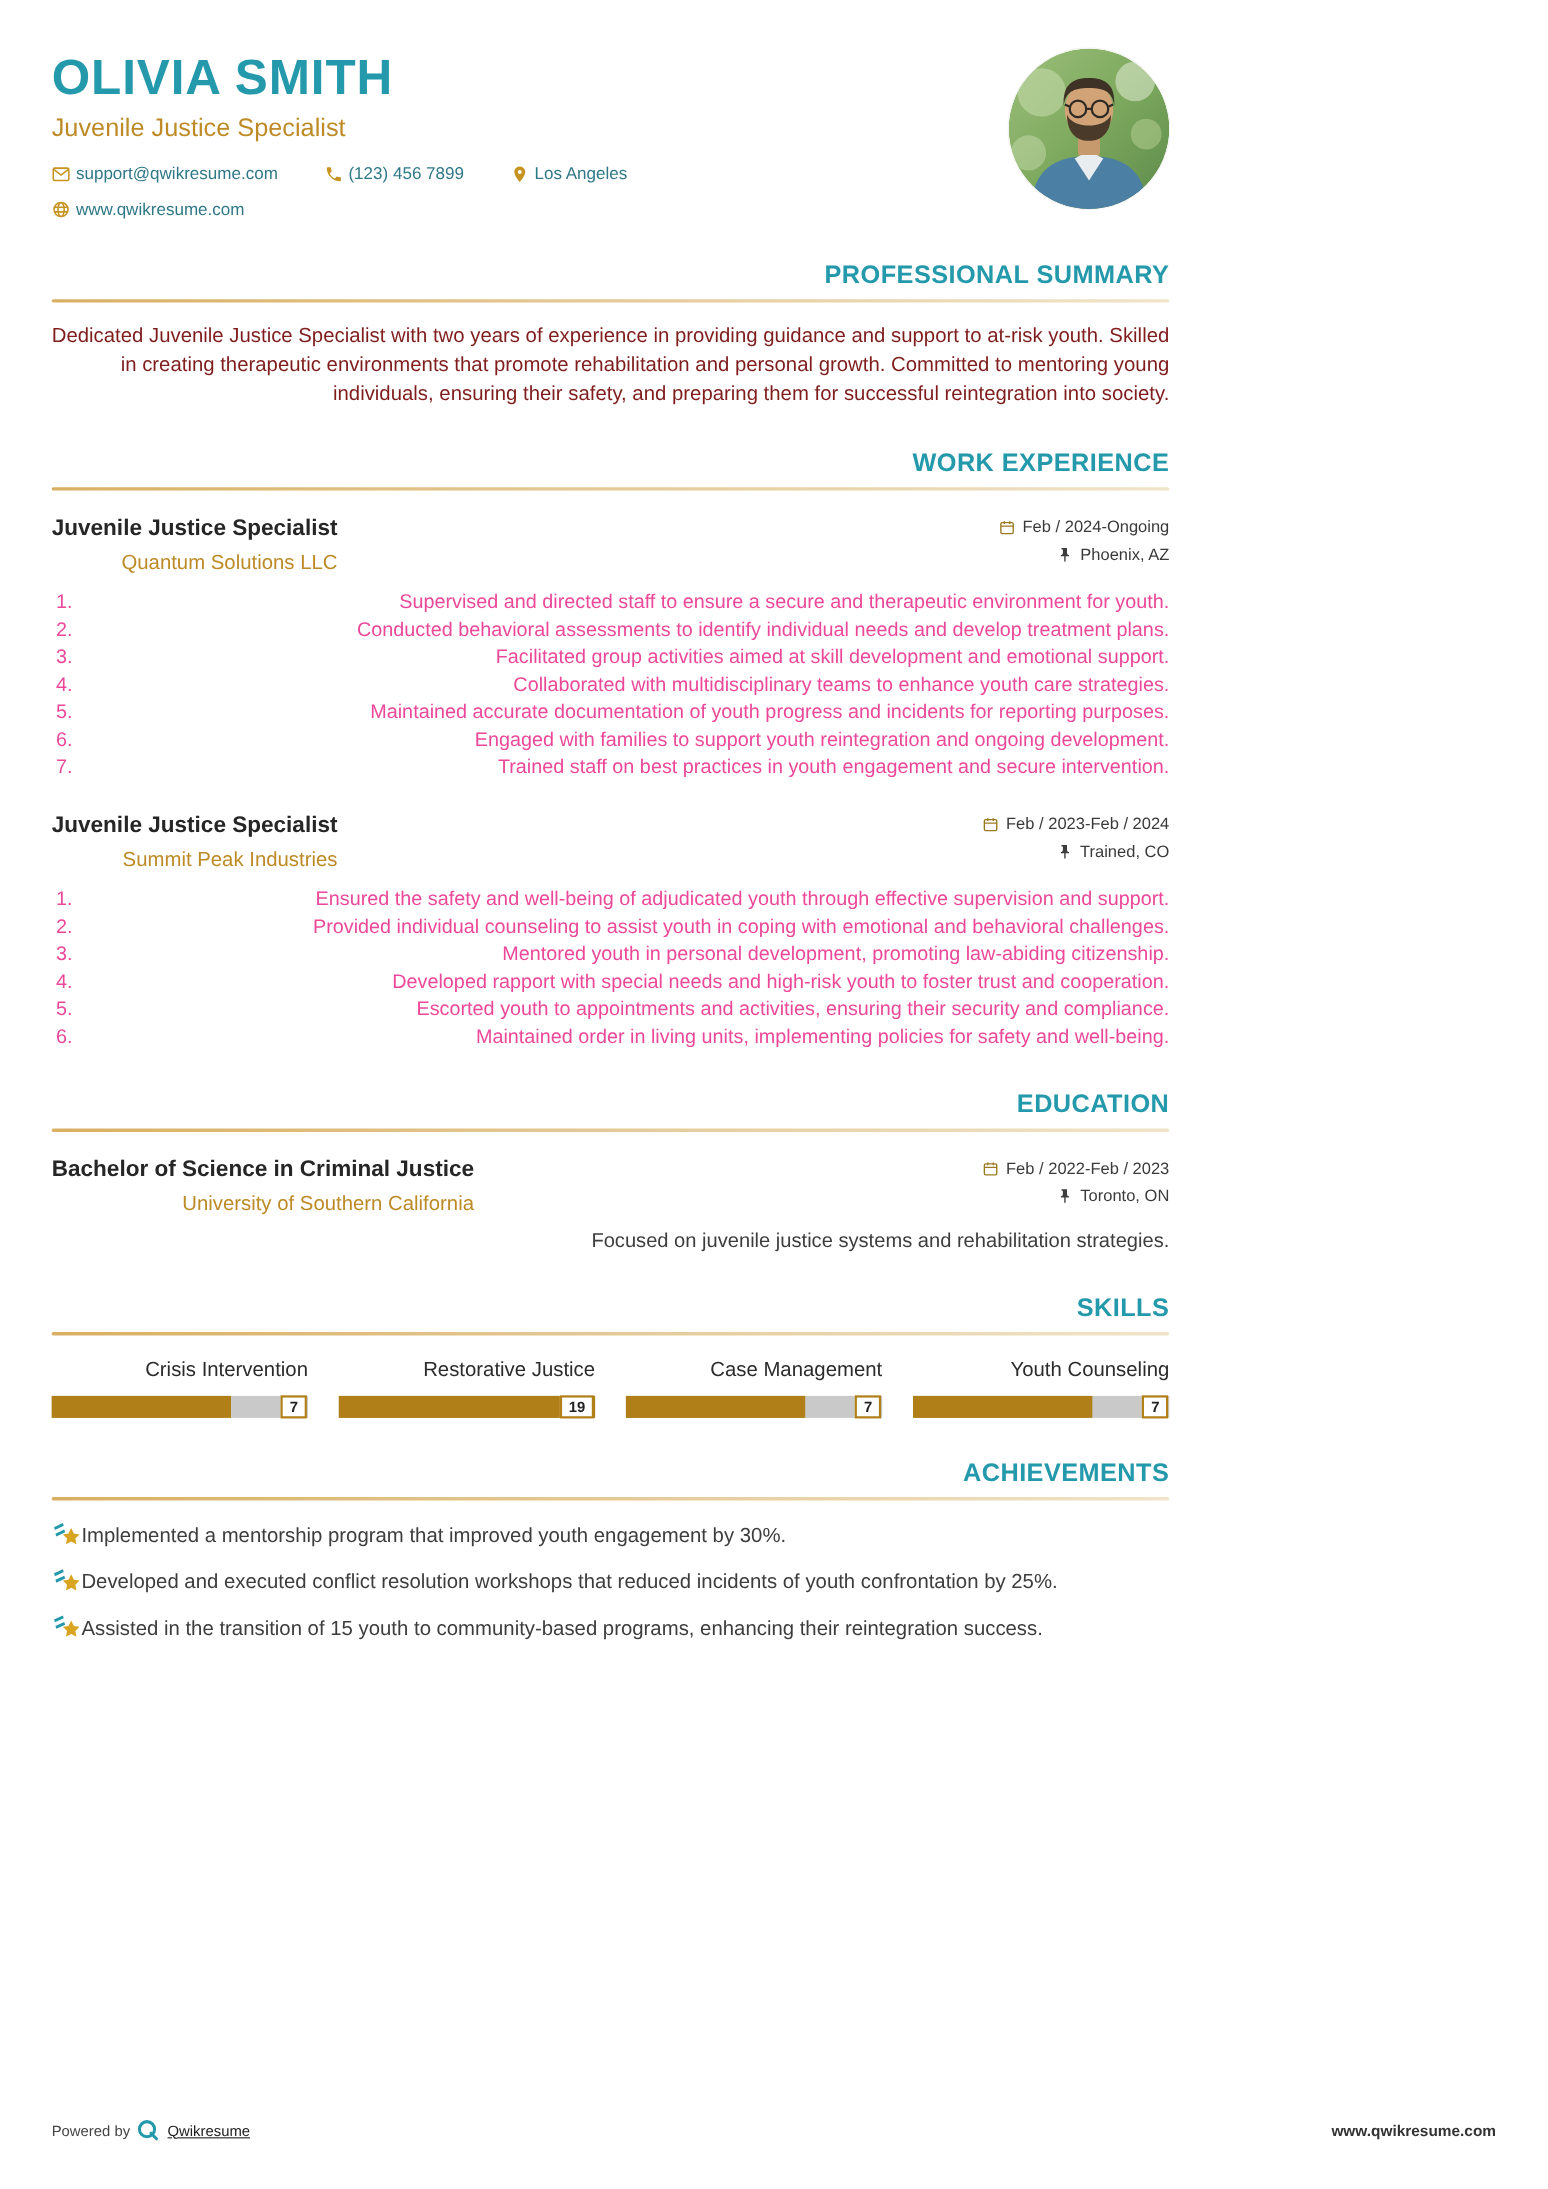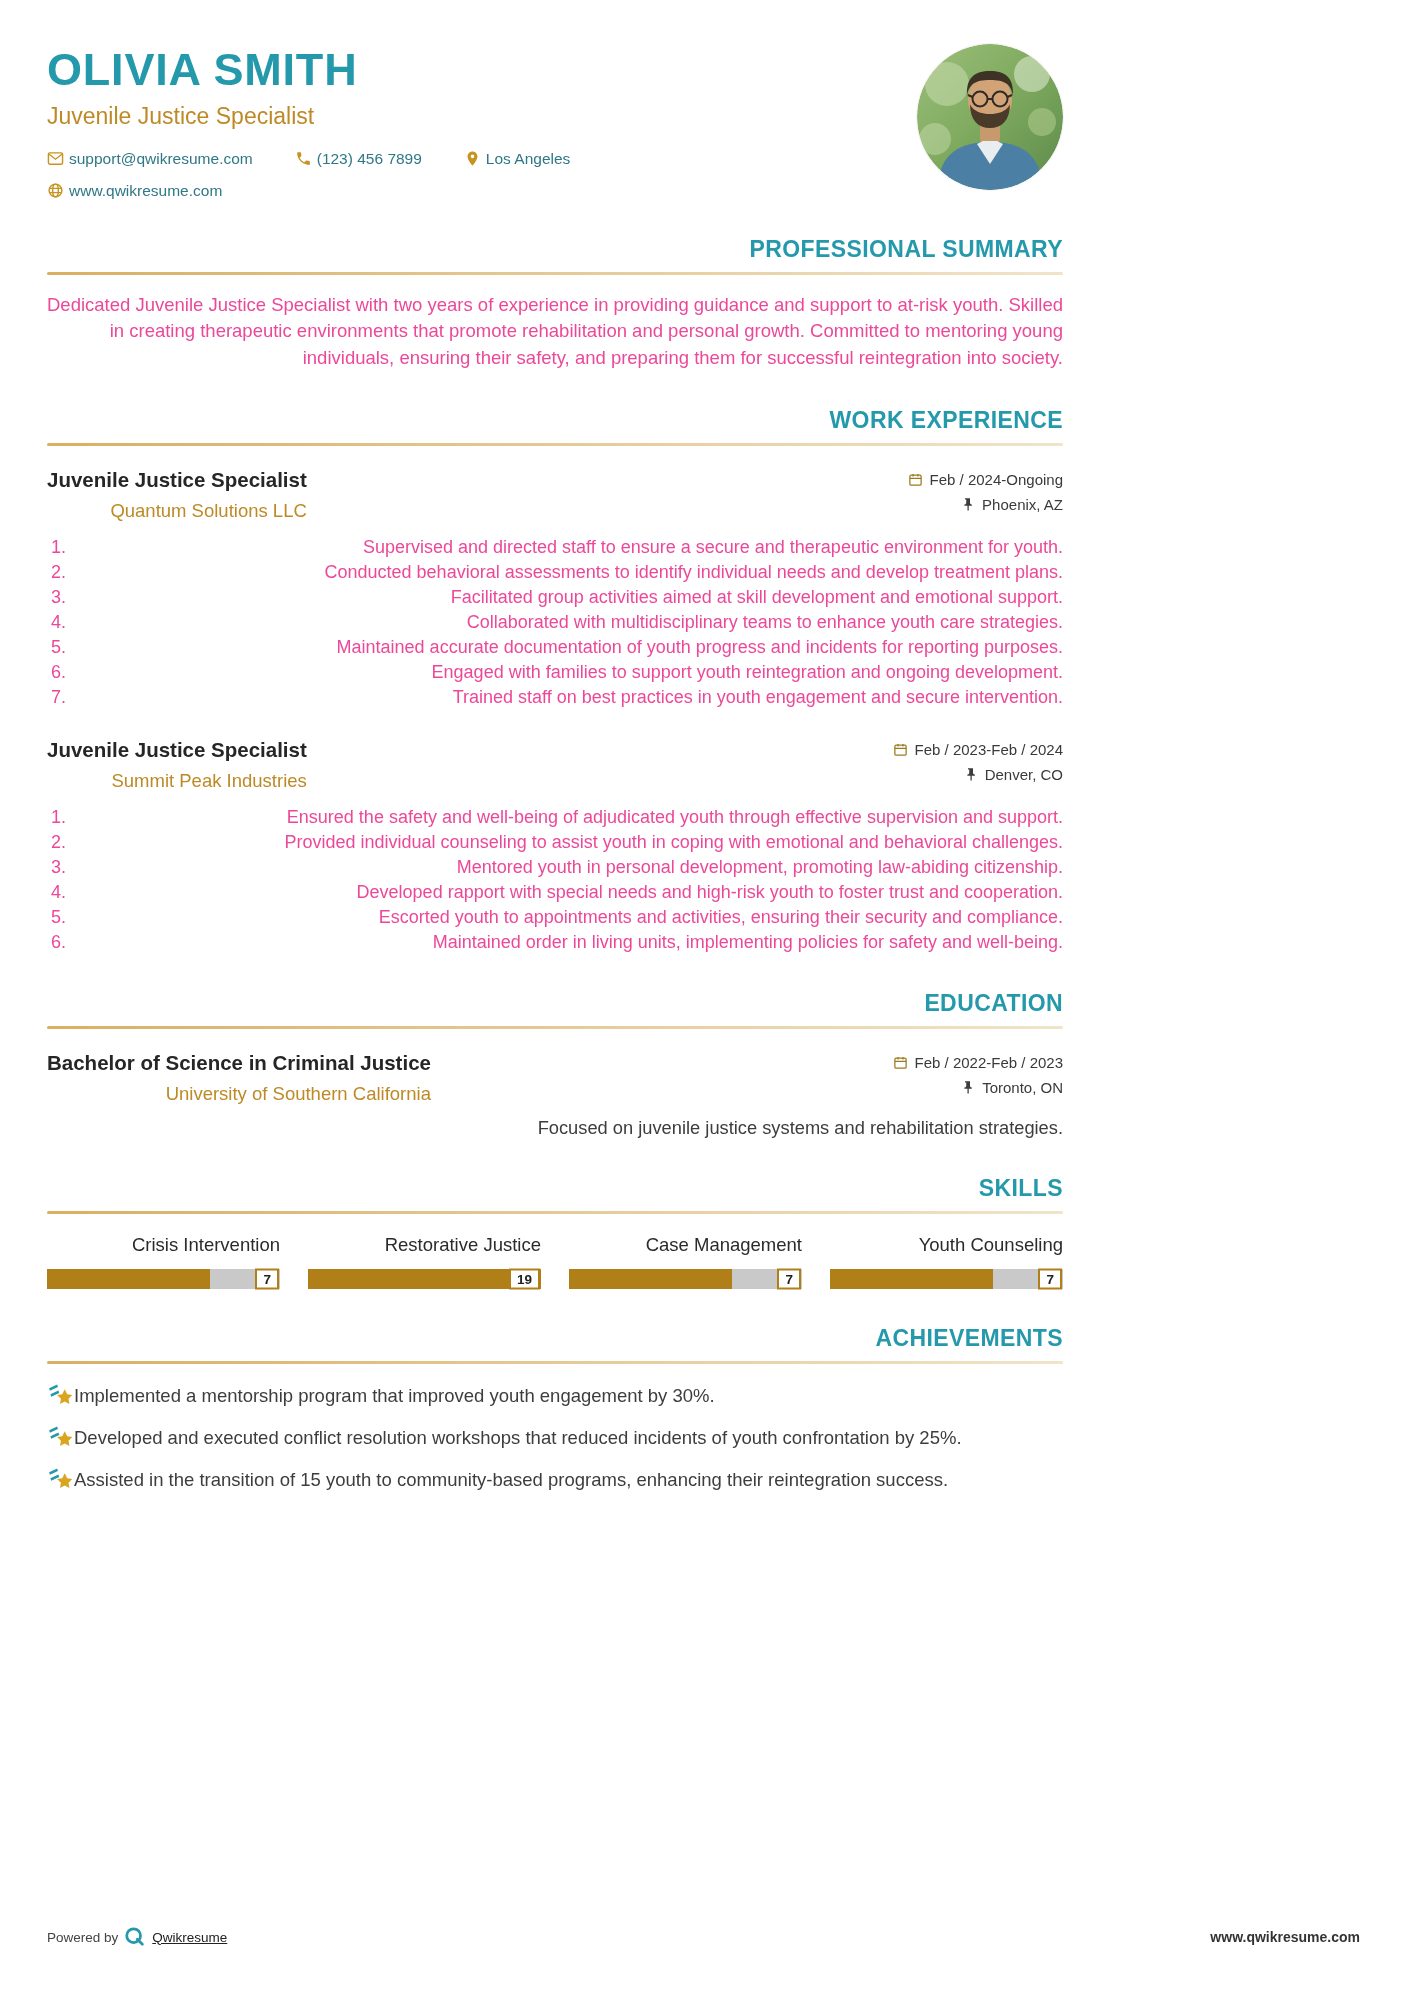--- a/index.html
+++ b/index.html
@@ -19,21 +19,21 @@
   .contact-row { display:flex; align-items:center; column-gap:42px; margin-top:20px; }
   .contact-row + .contact-row { margin-top:14px; }
   .contact-item { display:flex; align-items:flex-start; gap:5px; color:var(--contact); font-size:15.5px; font-weight:500; }
   .cicon { width:17px; height:17px; flex:0 0 auto; }
   .photo { position:absolute; top:0; right:0; width:146px; height:146px; border-radius:50%; overflow:hidden; box-shadow:0 0 0 1px rgba(0,0,0,0.05); }
 
   
   .section { margin-top:36px;text-align:right; }
   .section-title { font-size:23px; font-weight:700; color:var(--teal); letter-spacing:0.4px; }
   .rule { height:3px; background:linear-gradient(90deg, var(--underline-from), var(--underline-to)); margin-top:9px; border-radius:2px; }
-  .summary-text { margin-top:17px; font-size:18.5px; line-height:1.42; color:#ec4899; }
+  .summary-text { margin-top:17px; font-size:18.5px; line-height:1.42; color:#7f1d1d; }
 
   
   .job { margin-top:22px; }
   .job + .job { margin-top:30px; }
   .job-head { display:flex; justify-content:space-between; align-items:flex-start; }
   .job-title { font-size:20.5px; font-weight:600; color:#262626; }
   .company { font-size:18.5px; color:var(--gold-text); margin-top:8px; font-weight:500; }
   .meta { display:flex; flex-direction:column; align-items:flex-end; gap:8px; padding-top:3px; }
   .meta-line { display:flex; align-items:center; gap:7px; font-size:15px; color:#3a3a3a; }
   .micon { width:15px; height:15px; flex:0 0 auto; }
@@ -194,21 +194,21 @@
               <svg class="micon" viewBox="0 0 24 24">
                 <rect x="3" y="5" width="18" height="16" rx="2" fill="none" stroke="#9A7B1E" stroke-width="2"></rect>
                 <path d="M3 10h18M8 3v4M16 3v4" stroke="#9A7B1E" stroke-width="2" fill="none"></path>
               </svg>
               <span>Feb / 2023-Feb / 2024</span>
             </div>
             <div class="meta-line">
               <svg class="micon" viewBox="0 0 24 24">
                 <path d="M14 4h2V2H8v2h2v5c0 1.66-1.34 3-3 3v2h4.97v7l1 1 1-1v-7H19v-2c-1.66 0-3-1.34-3-3V4z" fill="#3d3d3d"></path>
               </svg>
-              <span>Denver, CO</span>
+              <span>Trained, CO</span>
             </div>
           </div>
         </div>
         <ol class="bullets">
             <li>Ensured the safety and well-being of adjudicated youth through effective supervision and support.</li>
             <li>Provided individual counseling to assist youth in coping with emotional and behavioral challenges.</li>
             <li>Mentored youth in personal development, promoting law-abiding citizenship.</li>
             <li>Developed rapport with special needs and high-risk youth to foster trust and cooperation.</li>
             <li>Escorted youth to appointments and activities, ensuring their security and compliance.</li>
             <li>Maintained order in living units, implementing policies for safety and well-being.</li>

